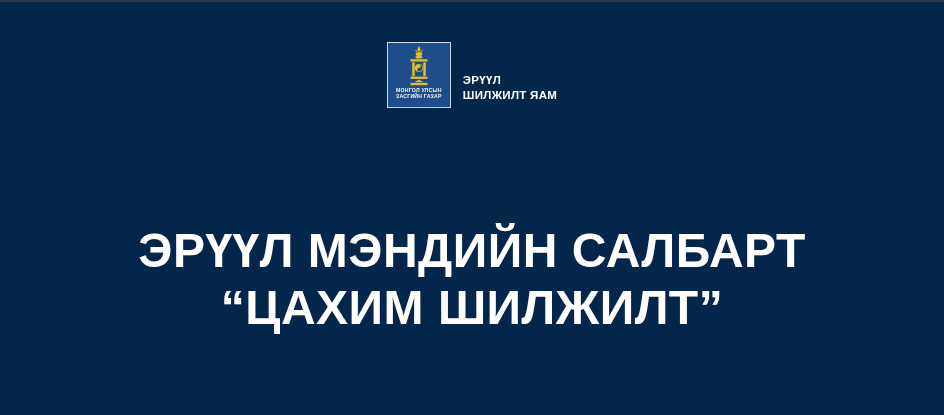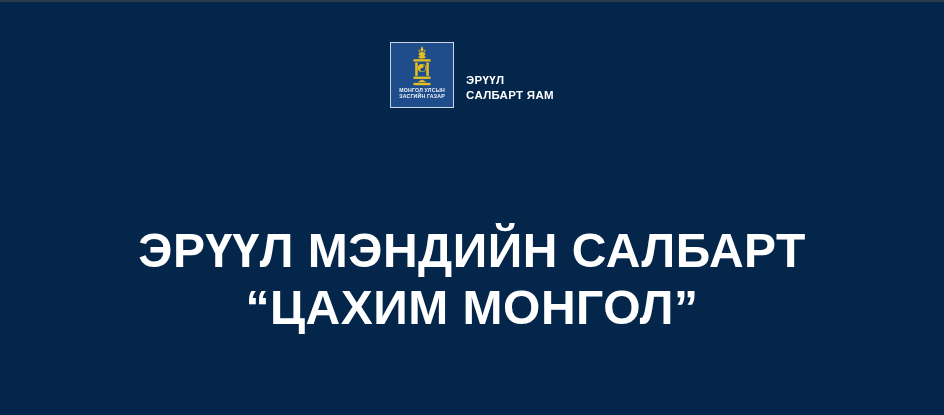--- a/index.html
+++ b/index.html
@@ -141,23 +141,23 @@
       </svg>
 
       <div id="emblem-caption">
         <div>МОНГОЛ УЛСЫН</div>
         <div>ЗАСГИЙН ГАЗАР</div>
       </div>
     </div>
 
     <div id="ministry-name">
       <div>ЭРҮҮЛ</div>
-      <div>САЛБАРТ ЯАМ</div>
+      <div>ШИЛЖИЛТ ЯАМ</div>
     </div>
 
   </div>
 
   <div id="title-block">
     <span class="title-line">ЭРҮҮЛ МЭНДИЙН САЛБАРТ</span>
-    <span class="title-line">“ЦАХИМ МОНГОЛ”</span>
+    <span class="title-line">“ЦАХИМ ШИЛЖИЛТ”</span>
   </div>
 
 </div>
 
 </body></html>

